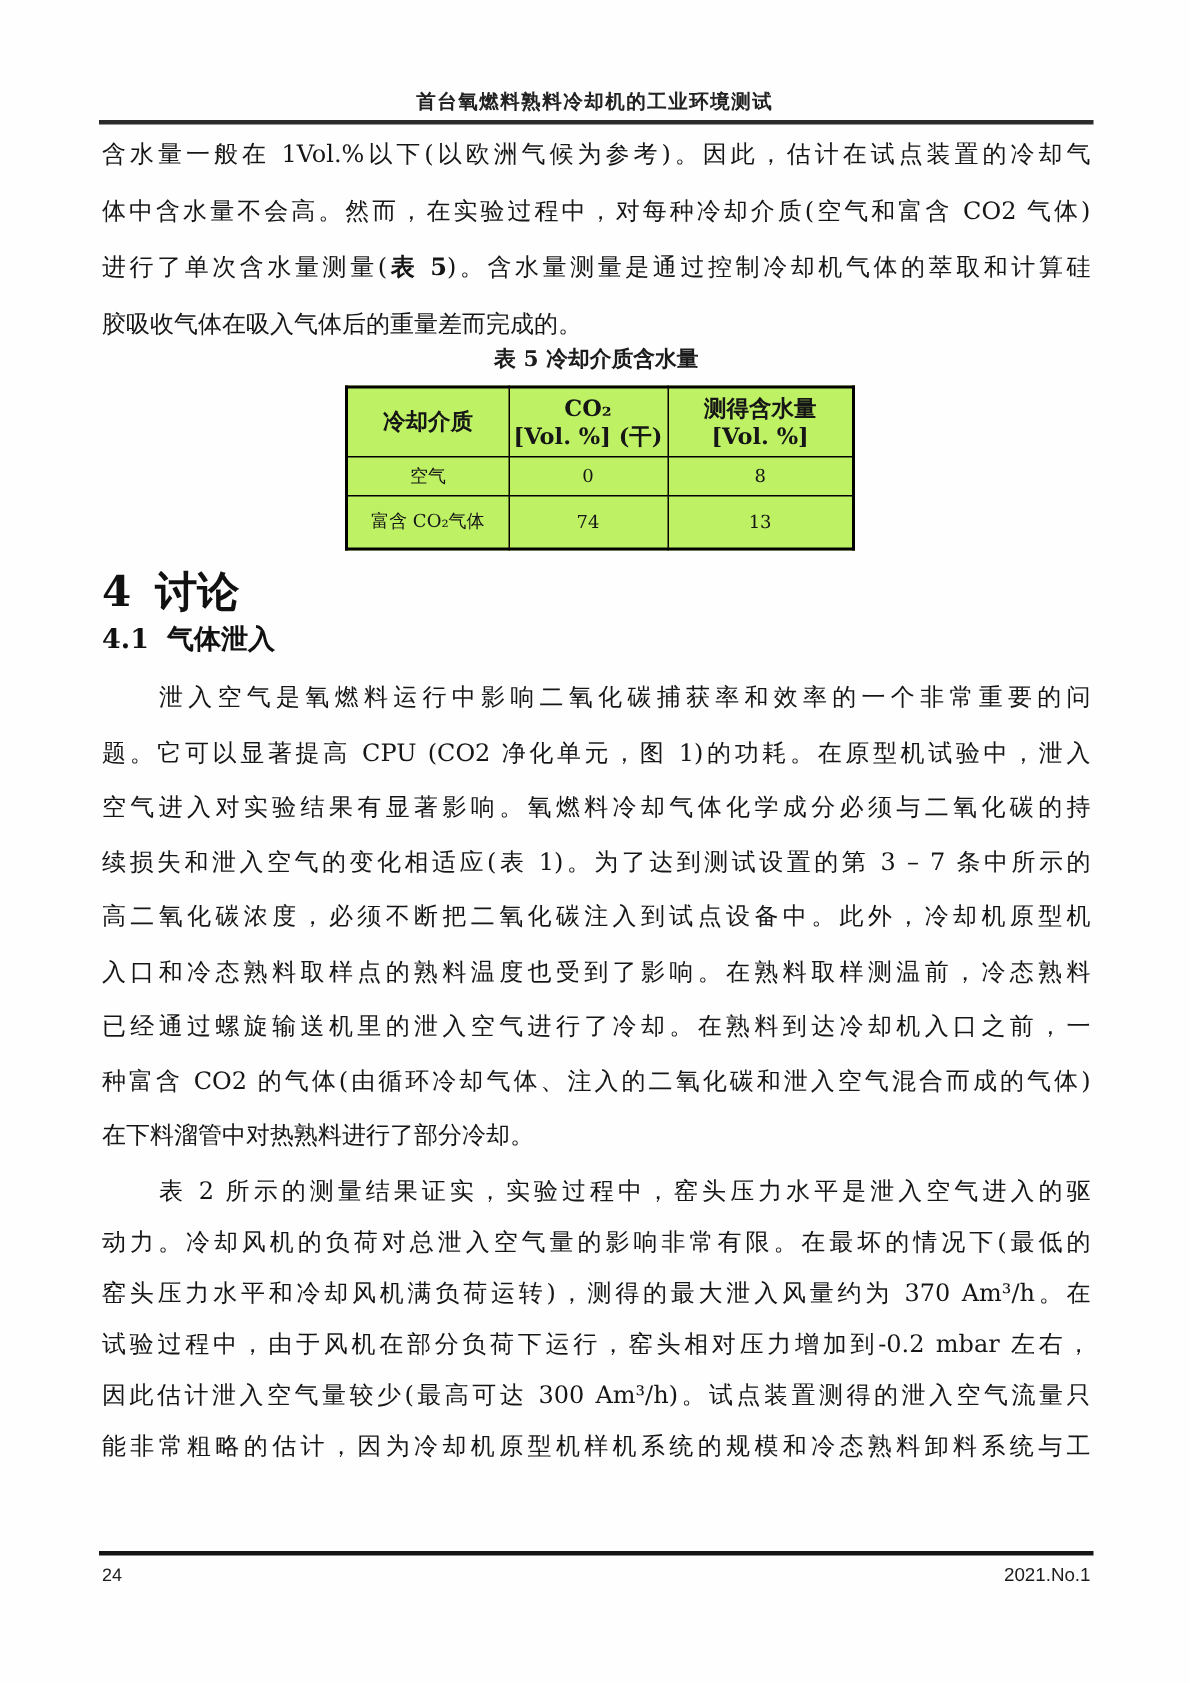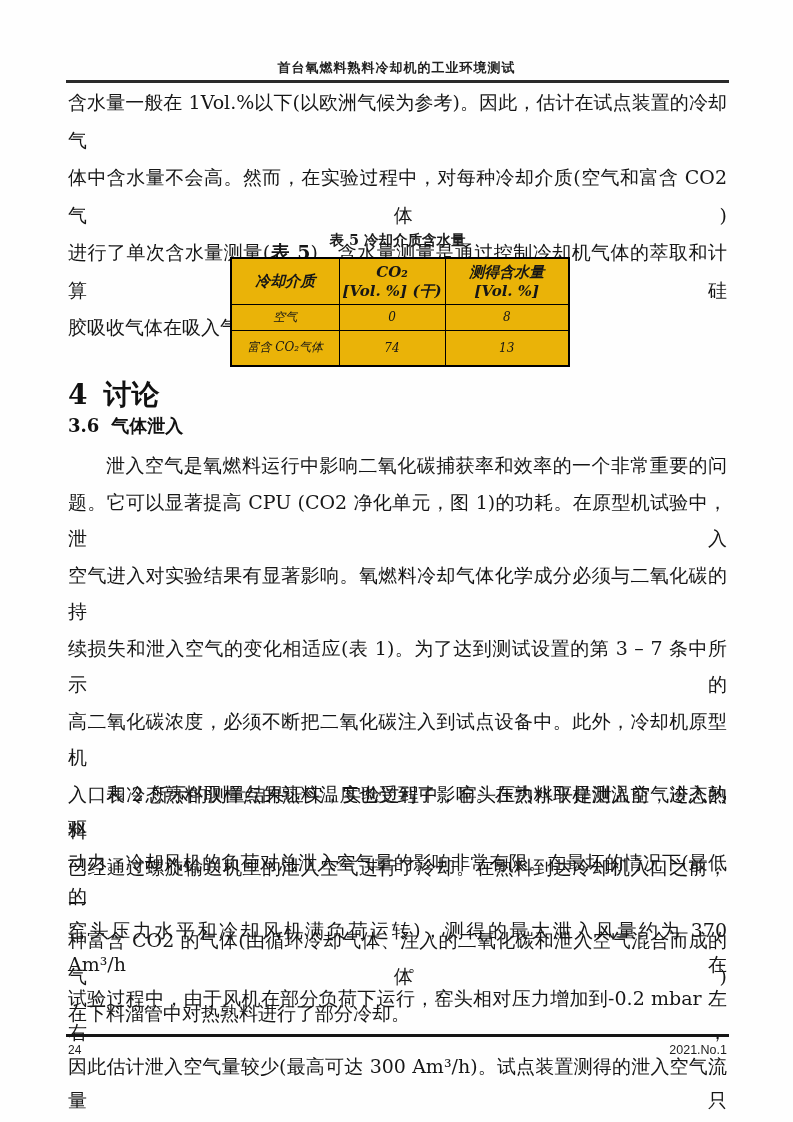--- a/index.html
+++ b/index.html
@@ -7,21 +7,21 @@
   .page {
     position: relative;
     width: 793px;
     height: 1122px;
     background: #fefefe;
     font-family: "DejaVu Serif", "Liberation Serif", serif;
     color: #161616;
     overflow: hidden;
   }
   .abs { position: absolute; }
-  .block { position: absolute; left: 68px; width: 659px; font-size: 19px; }
+  .block { position: absolute; left: 68px; width: 659px; font-size: 16px; }
 
   
   .header-title {
     top: 59px; left: 0; width: 793px;
     text-align: center;
     font-size: 13px; font-weight: 600; letter-spacing: 1px;
     color: #222;
   }
   .header-rule {
     top: 80px; left: 66px; width: 663px; height: 3px;
@@ -46,22 +46,21 @@
   .tb-caption {
     top: 230px; left: 68px; width: 659px;
     text-align: center;
     font-size: 14.5px; font-weight: 600; line-height: 20px;
     color: #1c1c1c;
   }
   table.tb5 {
     position: absolute; top: 257px; left: 230px;
     border-collapse: collapse;
     table-layout: fixed;
-    background: #eab308;
-    font-style: italic;
+    background: #bef264;
   }
   table.tb5 col.c1 { width: 108px; }
   table.tb5 col.c2 { width: 106px; }
   table.tb5 col.c3 { width: 124px; }
   table.tb5 th, table.tb5 td {
     border: 1.5px solid #000;
     text-align: center;
     vertical-align: middle;
     padding: 0 2px;
   }
@@ -138,21 +137,21 @@
         <td>74</td>
         <td>13</td>
       </tr>
     </tbody>
   </table>
 
   <div class="abs h-main">
     <span class="h-num-main">4</span><span>讨论</span>
   </div>
   <div class="abs h-sub">
-    <span class="h-num-sub">3.6</span><span>气体泄入</span>
+    <span class="h-num-sub">4.1</span><span>气体泄入</span>
   </div>
 
   <div class="block" id="para1">
     <div class="tline ind">泄入空气是氧燃料运行中影响二氧化碳捕获率和效率的一个非常重要的问</div>
     <div class="tline">题。它可以显著提高 CPU (CO2 净化单元，图 1)的功耗。在原型机试验中，泄入</div>
     <div class="tline">空气进入对实验结果有显著影响。氧燃料冷却气体化学成分必须与二氧化碳的持</div>
     <div class="tline">续损失和泄入空气的变化相适应(表 1)。为了达到测试设置的第 3 – 7 条中所示的</div>
     <div class="tline">高二氧化碳浓度，必须不断把二氧化碳注入到试点设备中。此外，冷却机原型机</div>
     <div class="tline">入口和冷态熟料取样点的熟料温度也受到了影响。在熟料取样测温前，冷态熟料</div>
     <div class="tline">已经通过螺旋输送机里的泄入空气进行了冷却。在熟料到达冷却机入口之前，一</div>

